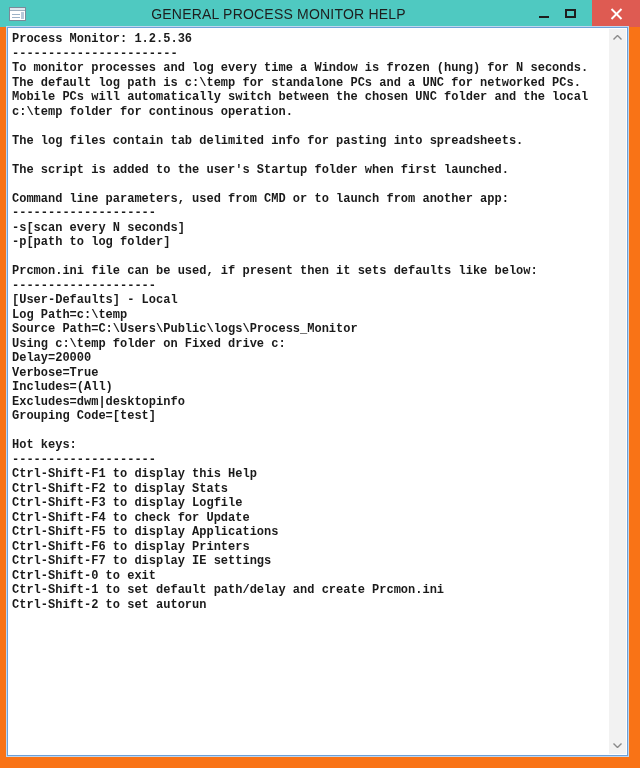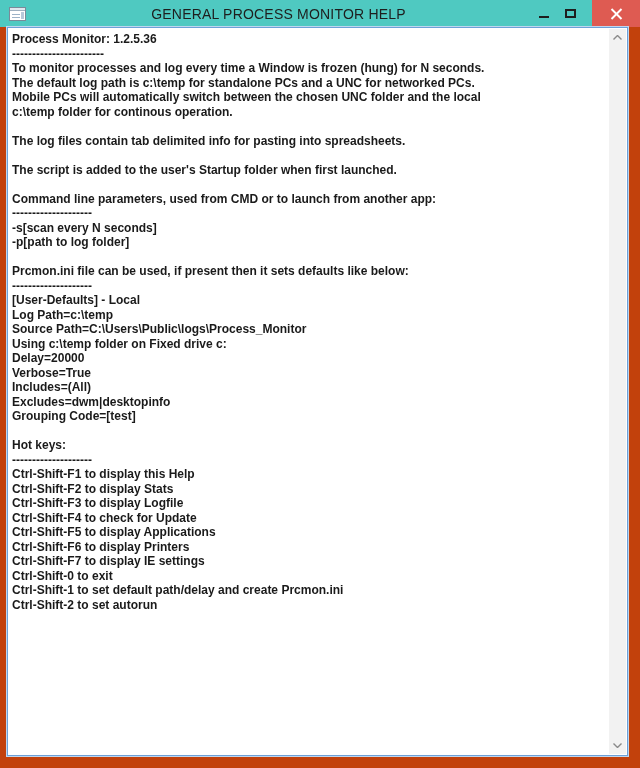--- a/index.html
+++ b/index.html
@@ -1,18 +1,18 @@
 <!DOCTYPE html>
 <html><head>
 <meta charset="utf-8">
 <style>
   html,body{margin:0;padding:0;background:#9a9a9a;}
   *{box-sizing:border-box;}
   .window{
-    position:relative;width:640px;height:768px;background:#c2410c;
+    position:relative;width:640px;height:768px;background:#f97316;
     font-family:"Liberation Sans",sans-serif;overflow:hidden;
   }
   
   .titlebar{
     position:absolute;left:0;top:0;width:640px;height:27px;
     display:flex;align-items:center;background:#4FC9C1;
   }
   .app-icon{
     width:17px;height:14px;margin-left:9px;background:#ffffff;
     border:1px solid #7a8a99;position:relative;flex:0 0 auto;
@@ -34,21 +34,21 @@
   .btn-close svg{display:block;}
   
   .content-frame{
     position:absolute;left:7px;top:27px;width:621px;height:729px;
     background:#ffffff;border:1px solid #6DA0D8;
     box-shadow:0 0 0 1px #BFD6EE;
   }
   .help-text{
     margin:0;position:absolute;left:0;top:0;right:18px;bottom:0;
     padding:4px 0 0 4px;overflow:hidden;
-    font-family:Liberation Sans, sans-serif;font-weight:bold;
+    font-family:Liberation Mono, monospace;font-weight:bold;
     font-size:12px;line-height:14.5px;color:#1a1a1a;
     white-space:pre;
   }
   
   .scrollbar{
     position:absolute;top:1px;right:1px;bottom:1px;width:17px;
     background:#F2F2F2;display:flex;flex-direction:column;justify-content:space-between;
   }
   .sb-arrow{height:17px;display:flex;align-items:center;justify-content:center;background:#F2F2F2;}
   .sb-track{flex:1;}

